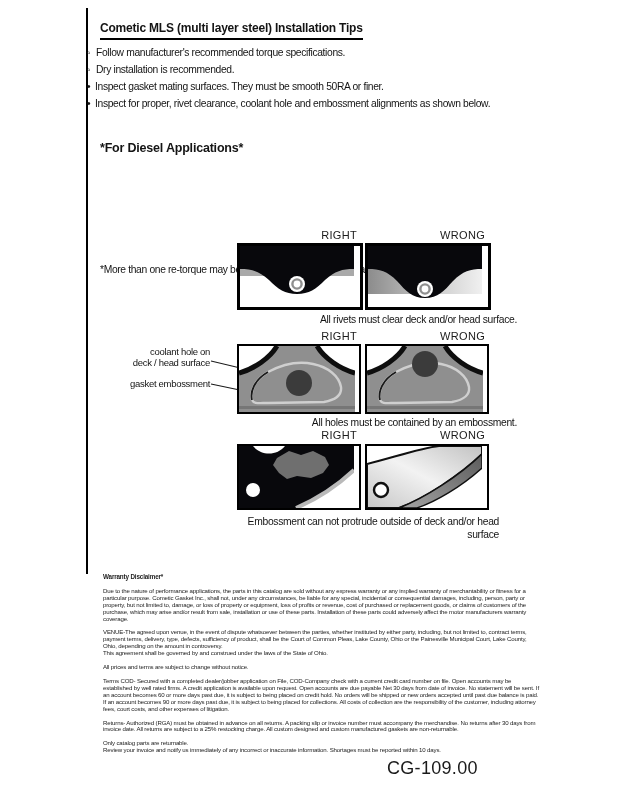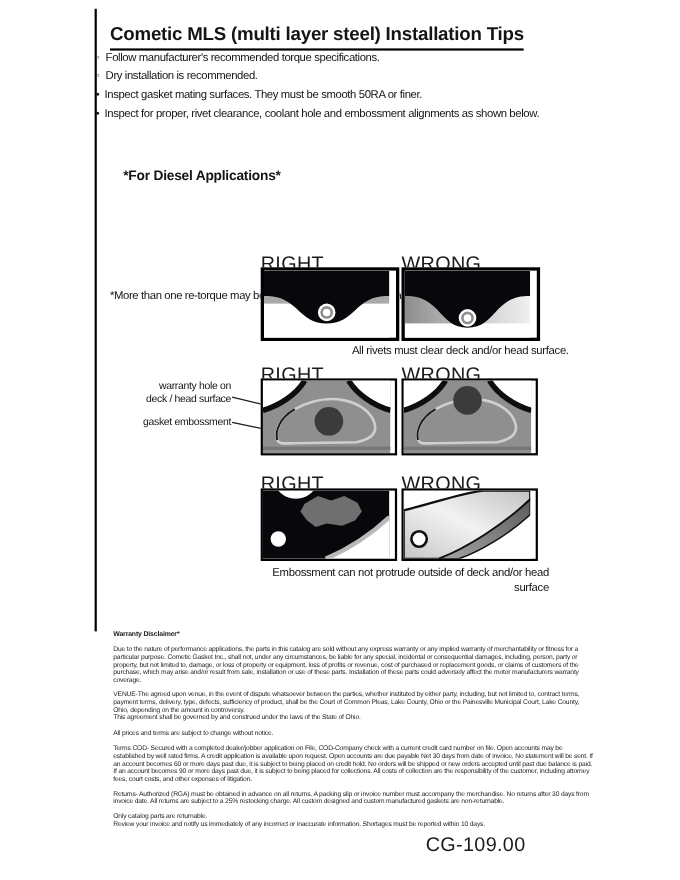--- a/index.html
+++ b/index.html
@@ -4,40 +4,40 @@
 <style>
   html,body { margin:0; padding:0; background:#fff; }
   .page {
     position:relative; width:618px; height:800px; background:#ffffff;
     font-family:"Liberation Sans", sans-serif; color:#141414; overflow:hidden;
   }
   .vline { position:absolute; left:86px; top:8px; width:2px; height:566px; background:#000; }
 
   .title {
     position:absolute; left:100px; top:21px; margin:0;
-    font-size:17px; font-weight:bold; letter-spacing:-0.2px;
+    font-size:12px; font-weight:bold; letter-spacing:-0.2px;
     border-bottom:2px solid #000; padding-bottom:3px; white-space:nowrap;
   }
 
   .bullets { position:absolute; left:87px; top:47px; font-size:10.3px; letter-spacing:-0.35px; }
   .bullet { height:17px; white-space:nowrap; }
   .bullet .mk { display:inline-block; width:9px; color:#333; }
   .bullet.sub { }
   .bullet.sub .mk { width:8px; color:#111; }
 
   .diesel-heading {
-    position:absolute; left:100px; top:141px; margin:12px;
+    position:absolute; left:100px; top:141px; margin:0;
     font-size:12.5px; font-weight:bold; letter-spacing:-0.2px; white-space:nowrap;
   }
   .para { position:absolute; left:100px; width:442px; font-size:10.3px; line-height:15px; letter-spacing:-0.35px; }
   .para.p1 { top:161px; }
   .para.p2 { top:203px; }
   .note { position:absolute; left:100px; top:264px; font-size:10.3px; letter-spacing:-0.35px; white-space:nowrap; }
 
-  .dlabel { position:absolute; width:120px; text-align:left; font-size:18px; letter-spacing:0.3px; color:#1a1a1a; }
+  .dlabel { position:absolute; width:120px; text-align:right; font-size:11px; letter-spacing:0.3px; color:#1a1a1a; }
   .dbox { position:absolute; width:120px; background:#fff; }
   .dbox svg { display:block; }
   .b1 { border:3px solid #000; }
   .b2 { border:2px solid #000; }
   .b3 { border:2.5px solid #000; }
   .caption { position:absolute; font-size:10.3px; letter-spacing:-0.3px; line-height:12.5px; color:#141414;text-align:right; }
 
   .ann { position:absolute; left:104px; width:106px; text-align:right; font-size:9.5px; line-height:10.5px; letter-spacing:-0.3px; }
   .leader { position:absolute; left:208px; top:352px; }
 
@@ -96,21 +96,21 @@
       <circle cx="57" cy="43" r="4.6" fill="#ffffff" stroke="#8f8f8f" stroke-width="2.4"></circle>
     </svg>
   </div>
 
   <div class="caption" style="left:237px; top:314px; width:280px;">All rivets must clear deck and/or head surface.</div>
 
   <div class="dlabel" style="left:237px; top:330px;">RIGHT</div>
   <div class="dlabel" style="left:365px; top:330px;">WRONG</div>
 
   <div class="ann" style="top:347px;">
-    <span>warranty hole on</span><br>
+    <span>coolant hole on</span><br>
     <span>deck / head surface</span>
   </div>
   <div class="ann" style="top:379px;">gasket embossment</div>
 
   <svg class="leader" width="96" height="48" viewBox="0 0 96 48">
     <line x1="3" y1="9" x2="87" y2="29" stroke="#1a1a1a" stroke-width="1.1"></line>
     <line x1="3" y1="32" x2="46" y2="41" stroke="#1a1a1a" stroke-width="1.1"></line>
   </svg>
 
   <div class="dbox b2" style="left:237px; top:344px;">
@@ -134,20 +134,21 @@
       <path d="M38,0 C31,12 15,23 0,27" stroke="#0e0e0e" stroke-width="5" fill="none"></path>
       <path d="M78,0 H116 V27 C101,23 85,12 78,0 Z" fill="#ffffff"></path>
       <path d="M78,0 C85,12 101,23 116,27" stroke="#0e0e0e" stroke-width="5" fill="none"></path>
       <rect x="0" y="60" width="116" height="3" fill="#767676"></rect>
       <path d="M13,54 C11,46 15,34 29,26 C44,18 60,15 74,18 C89,21 100,30 102,41 C103,49 96,54 85,56 L29,57 C19,57 15,58 13,54 Z" fill="none" stroke="#cfcfcf" stroke-width="2.4"></path>
       <path d="M13,54 C11,46 15,34 29,26" fill="none" stroke="#1a1a1a" stroke-width="1.8"></path>
       <circle cx="58" cy="18" r="13" fill="#3b3b3b"></circle>
     </svg>
   </div>
 
+  <div class="caption" style="left:237px; top:417px; width:280px;">All holes must be contained by an embossment.</div>
 
   <div class="dlabel" style="left:237px; top:429px;">RIGHT</div>
   <div class="dlabel" style="left:365px; top:429px;">WRONG</div>
 
   <div class="dbox b3" style="left:237px; top:444px;">
     <svg width="115" height="62" viewBox="0 0 115 62">
       <rect x="0" y="0" width="115" height="62" fill="#08080c"></rect>
       <path d="M14,0 H46 C38,10 22,10 14,0 Z" fill="#ffffff"></path>
       <path d="M115,24 C98,40 78,53 57,62 H115 Z" fill="#ffffff"></path>
       <path d="M115,24 C98,40 78,53 57,62" stroke="#b9b9b9" stroke-width="4" fill="none"></path>

